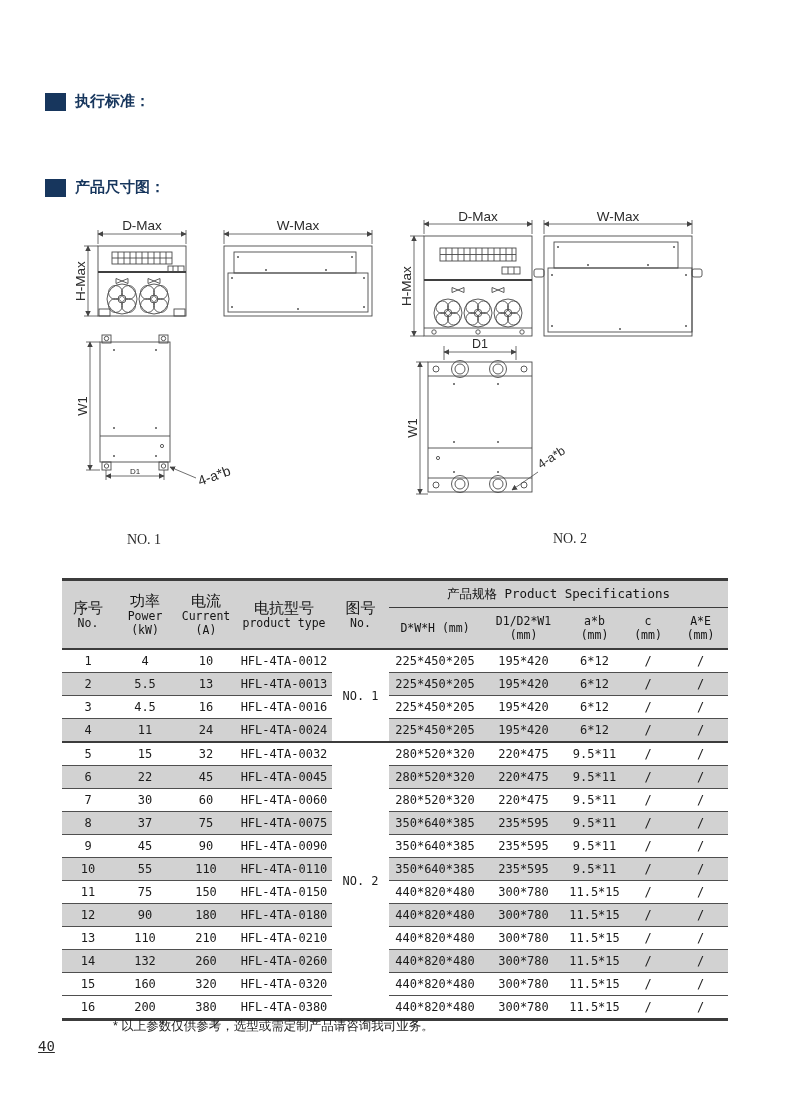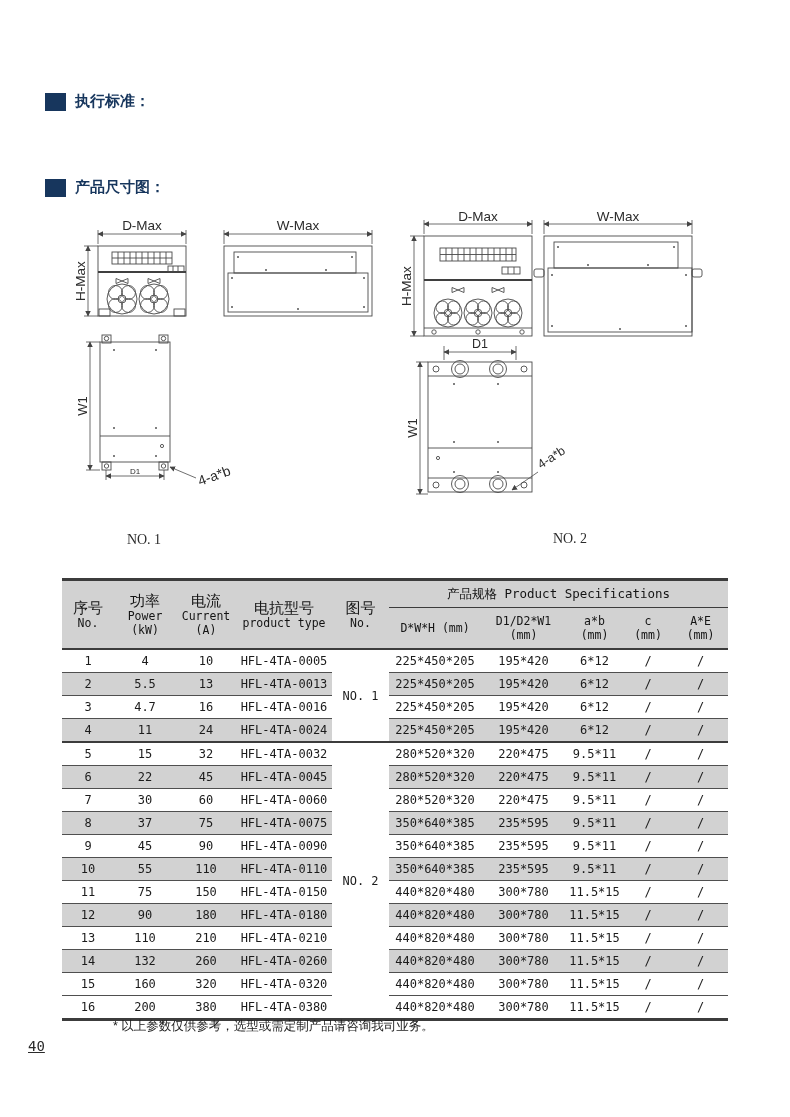--- a/index.html
+++ b/index.html
@@ -337,42 +337,42 @@
         <span class="en">A*E</span>
         <span class="en">(mm)</span>
       </th>
     </tr>
   </thead>
   <tbody>
       <tr>
         <td>1</td>
         <td>4</td>
         <td>10</td>
-        <td>HFL-4TA-0005</td>
+        <td>HFL-4TA-0012</td>
         <td class="fig" rowspan="4">NO. 1</td>
         <td>225*450*205</td>
         <td>195*420</td>
         <td>6*12</td>
         <td>/</td>
         <td>/</td>
       </tr>
       <tr>
         <td class="shaded">2</td>
         <td class="shaded">5.5</td>
         <td class="shaded">13</td>
         <td class="shaded">HFL-4TA-0013</td>
         <td class="shaded">225*450*205</td>
         <td class="shaded">195*420</td>
         <td class="shaded">6*12</td>
         <td class="shaded">/</td>
         <td class="shaded">/</td>
       </tr>
       <tr>
         <td>3</td>
-        <td>4.7</td>
+        <td>4.5</td>
         <td>16</td>
         <td>HFL-4TA-0016</td>
         <td>225*450*205</td>
         <td>195*420</td>
         <td>6*12</td>
         <td>/</td>
         <td>/</td>
       </tr>
       <tr>
         <td class="shaded">4</td>
@@ -515,13 +515,13 @@
         <td>440*820*480</td>
         <td>300*780</td>
         <td>11.5*15</td>
         <td>/</td>
         <td>/</td>
       </tr>
     </tbody>
 </table>
 
 <div class="abs footnote" style="left:73px;top:1018px;margin-left:40px;">* 以上参数仅供参考，选型或需定制产品请咨询我司业务。</div>
-<div class="abs page-num" style="left:28px;top:1038px;text-decoration:underline;">40</div>
+<div class="abs page-num" style="left:38px;top:1038px;text-decoration:underline;">40</div>
 
 </body></html>

